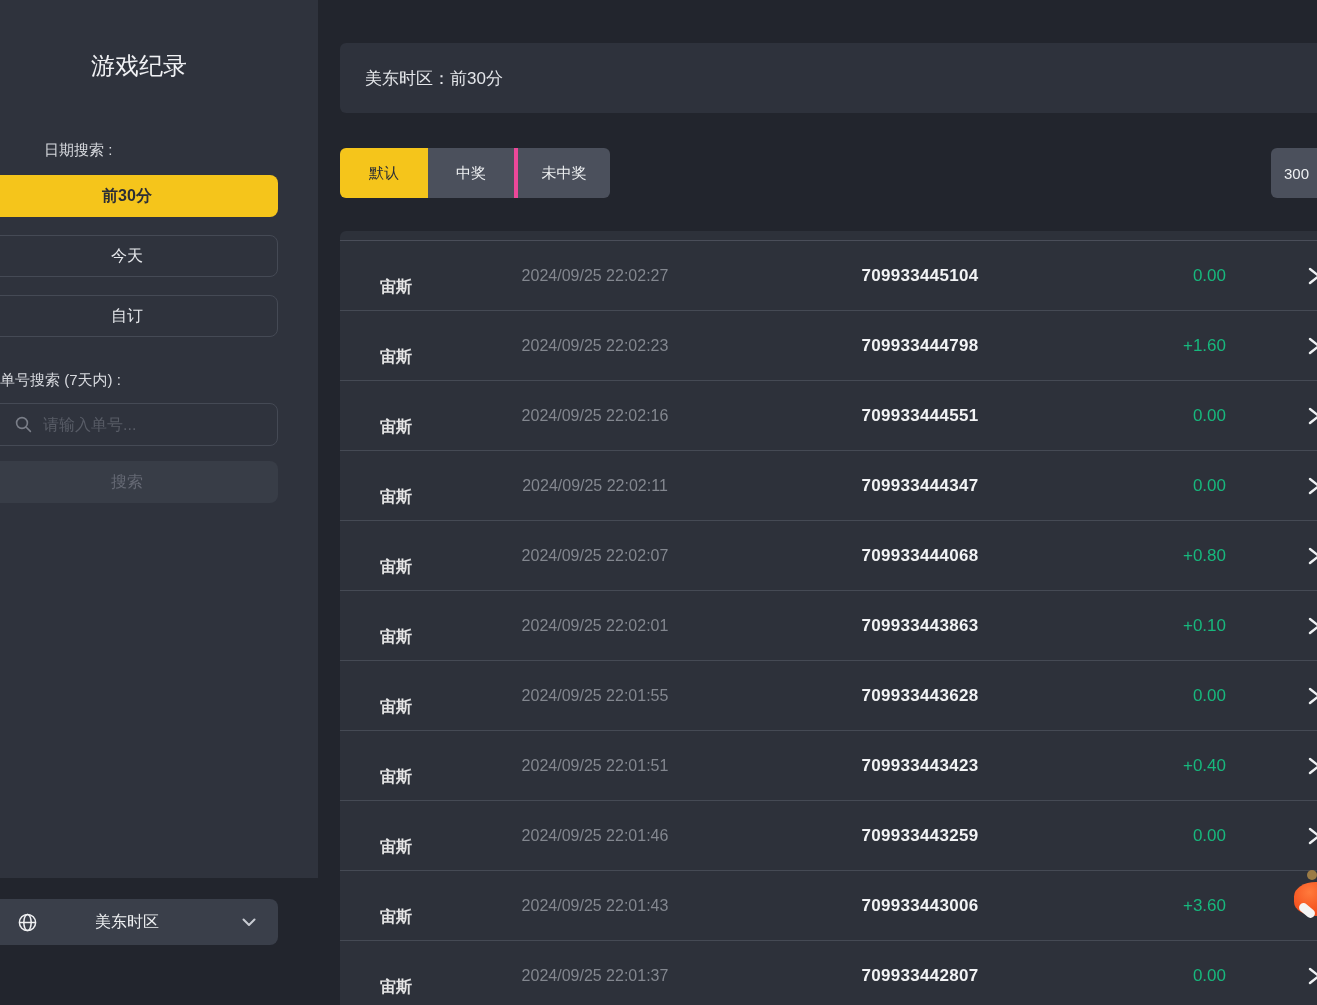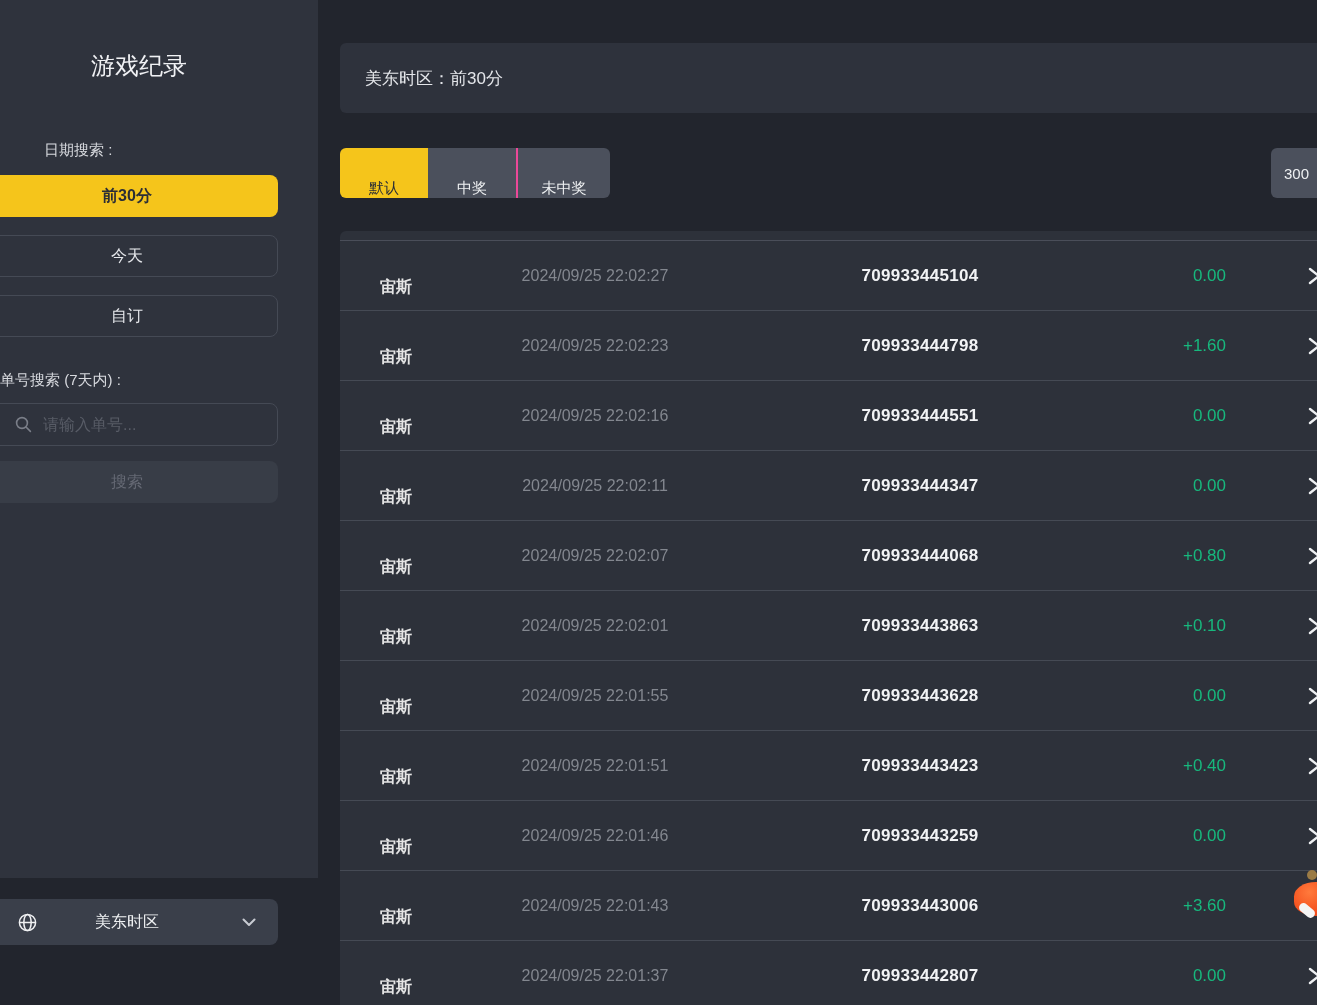--- a/index.html
+++ b/index.html
@@ -72,25 +72,25 @@
     background:#2e323c; border-radius:6px 0 0 6px;
     display:flex; align-items:center; padding-left:25px;
     font-size:17px; color:#e4e6ea;
   }
 
   .tabs {
     position:absolute; left:340px; top:148px; height:50px;
     display:flex; border-radius:6px; overflow:hidden;
   }
   .tab {
-    height:50px; display:flex; align-items:flex-end; justify-content:center;
+    height:50px; display:flex; align-items:center; justify-content:center;
     font-size:15px; cursor:pointer; background:#4b505c; color:#eef0f2;
   }
   .tab-default { width:88px; }
-  .tab-win     { width:90px; border-right:2px solid #ec4899; }
+  .tab-win     { width:90px; border-right:4px solid #ec4899; }
   .tab-lose    { width:92px; }
   .tab.active  { background:#f5c51b; color:#2b2e36; }
 
   .page-size-btn {
     position:absolute; right:-14px; top:148px; width:60px; height:50px;
     background:#4b505c; border:none; border-radius:6px;
     font-size:15px; color:#eef0f2; cursor:pointer; font-family:inherit;
     text-align:left; padding-left:13px;
   }
 

